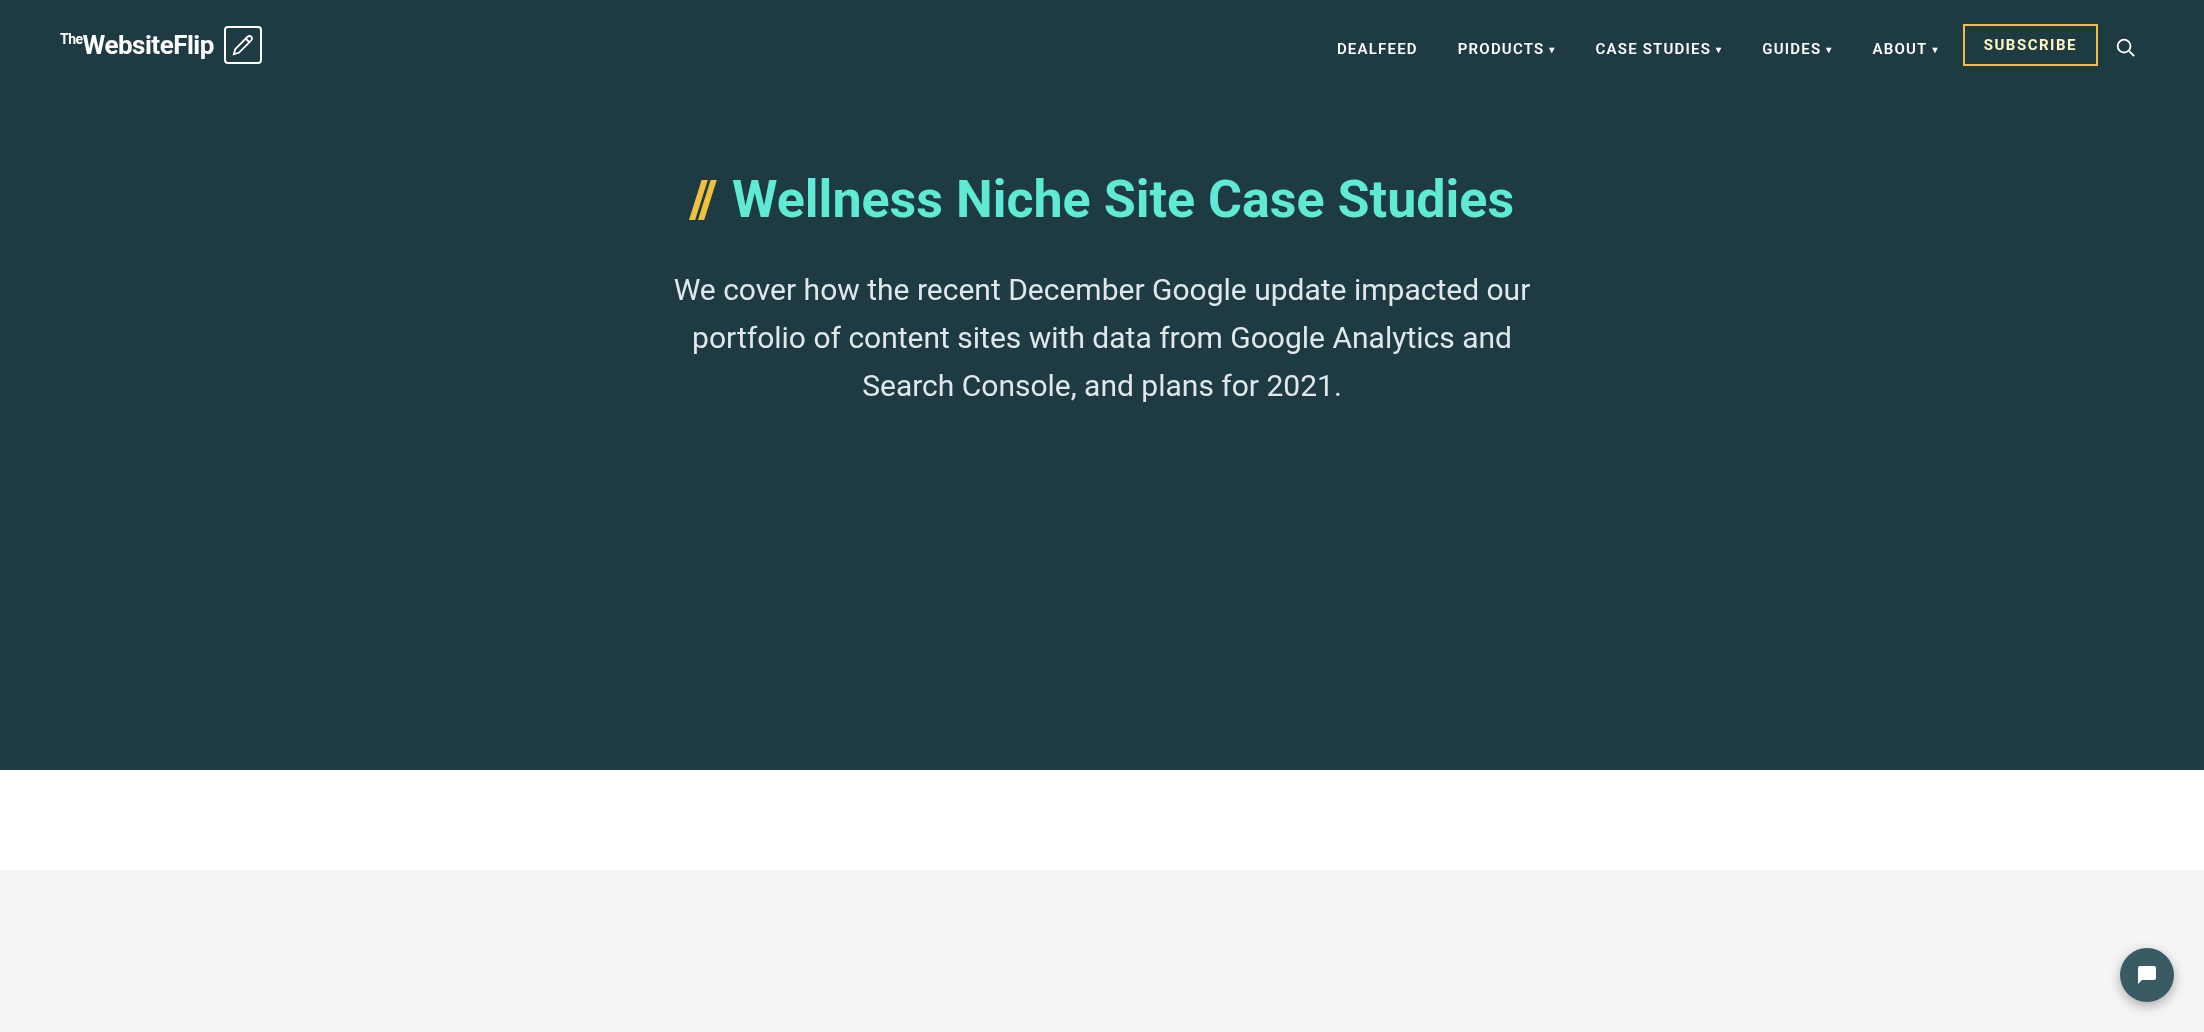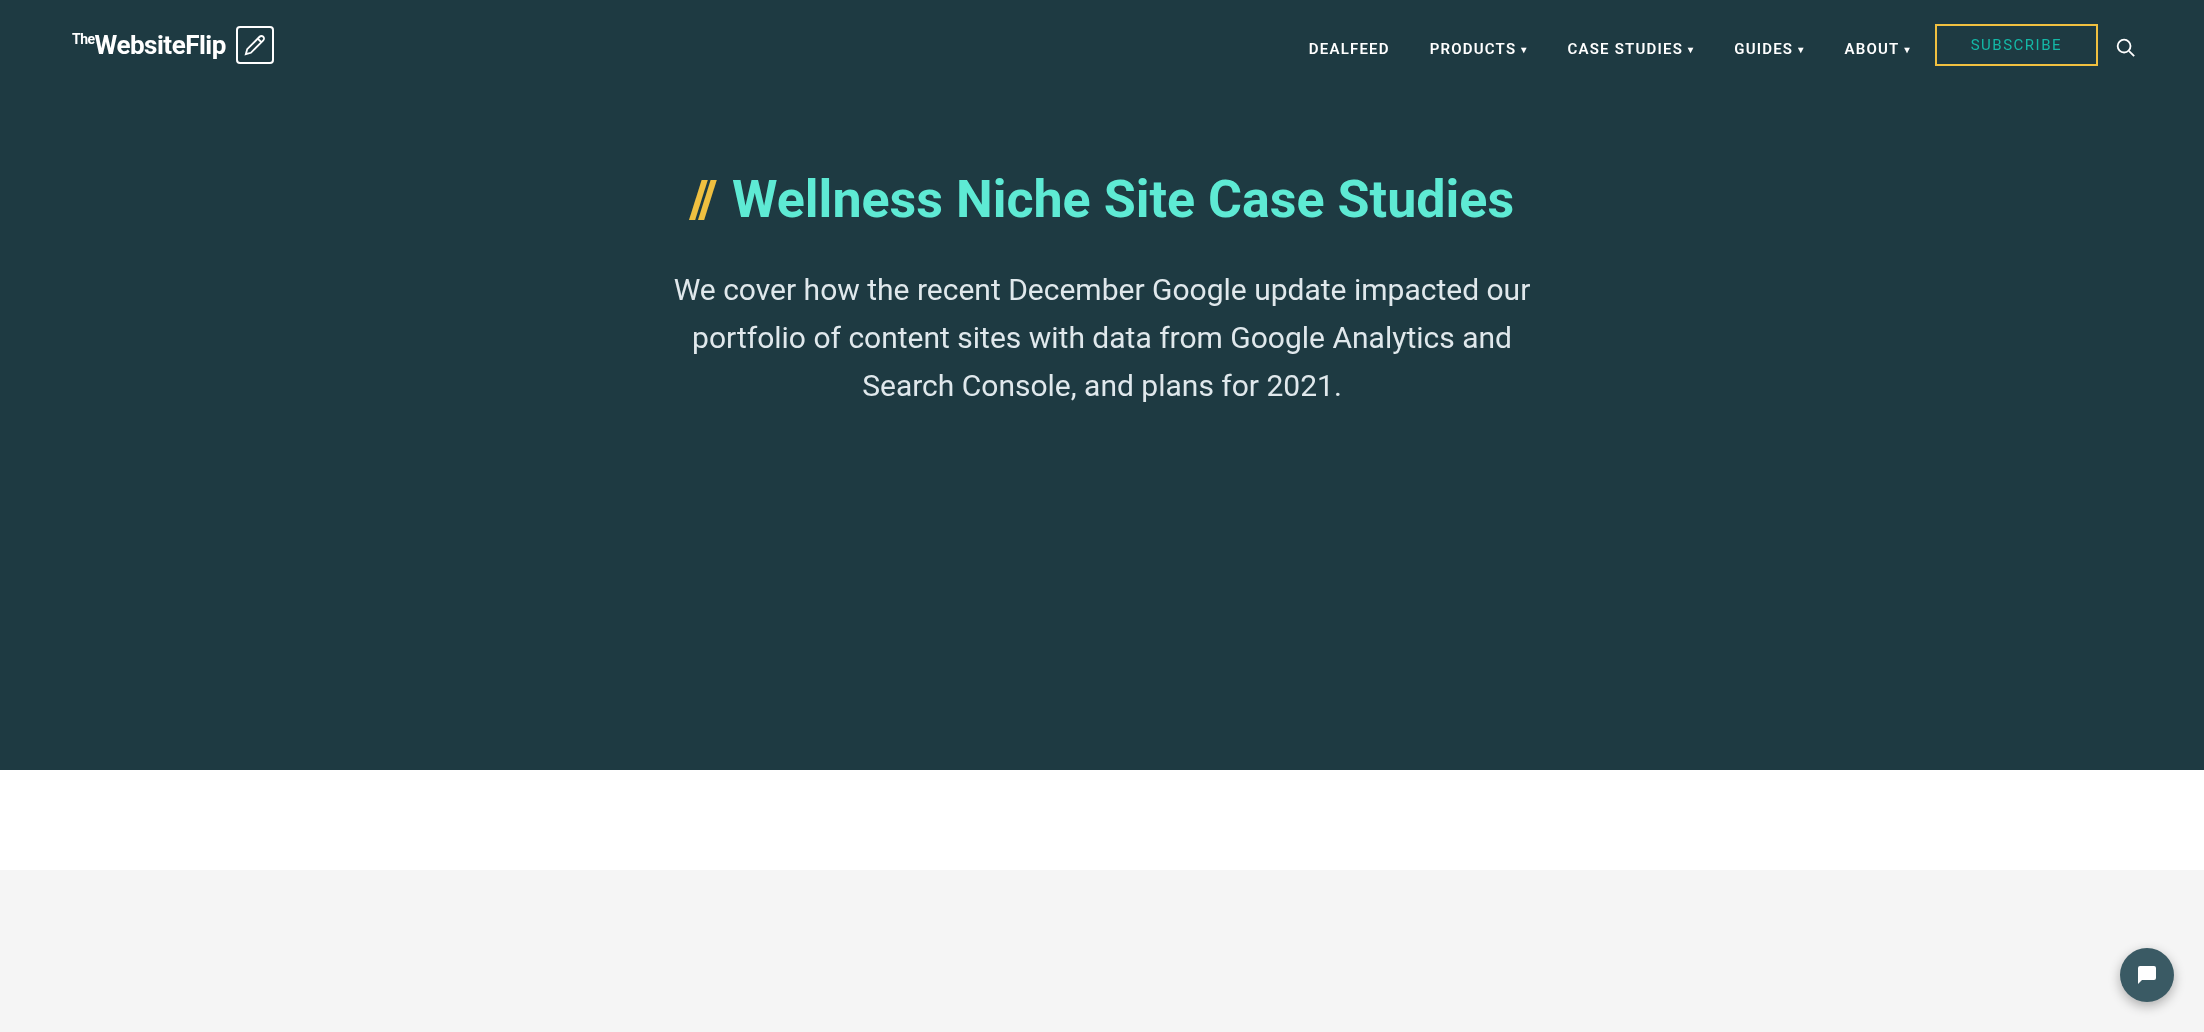--- a/index.html
+++ b/index.html
@@ -26,21 +26,20 @@
       gap: 10px;
       text-decoration: none;
     }
 
     .logo-text {
       color: #ffffff;
       font-size: 26px;
       font-weight: 700;
       letter-spacing: -0.5px;
       line-height: 1;
-      margin-left: 12px;
     }
 
     .logo-text .small-the {
       font-size: 14px;
       vertical-align: super;
     }
 
     .logo-icon {
       width: 38px;
       height: 38px;
@@ -80,25 +79,25 @@
       border: none;
       text-transform: uppercase;
     }
 
     .nav-chevron {
       font-size: 10px;
       color: #ffffff;
     }
 
     .subscribe-btn {
-      color: #14b8a6;
+      color: #fef9c3;
       border: 2px solid #f0c040;
-      padding: 10px 34px;
+      padding: 10px 19px;
       font-size: 15px;
-      font-weight: 400;
+      font-weight: 700;
       letter-spacing: 1.5px;
       text-transform: uppercase;
       background: none;
       cursor: pointer;
       text-decoration: none;
     }
 
     .search-icon-btn {
       background: none;
       border: none;

